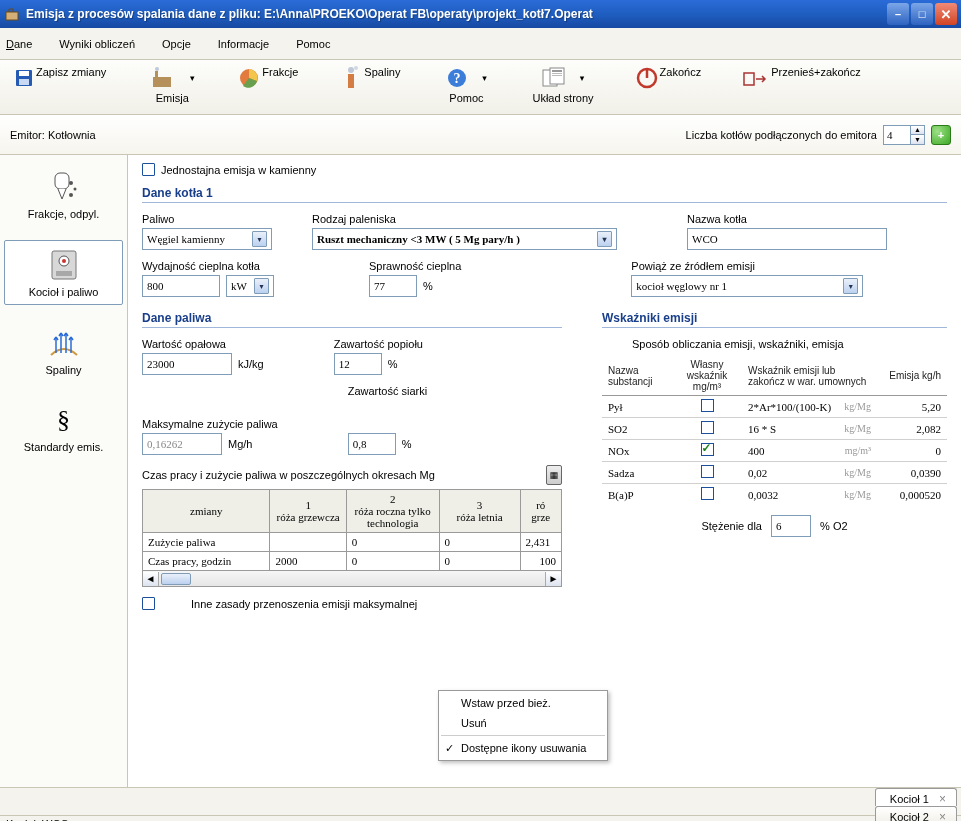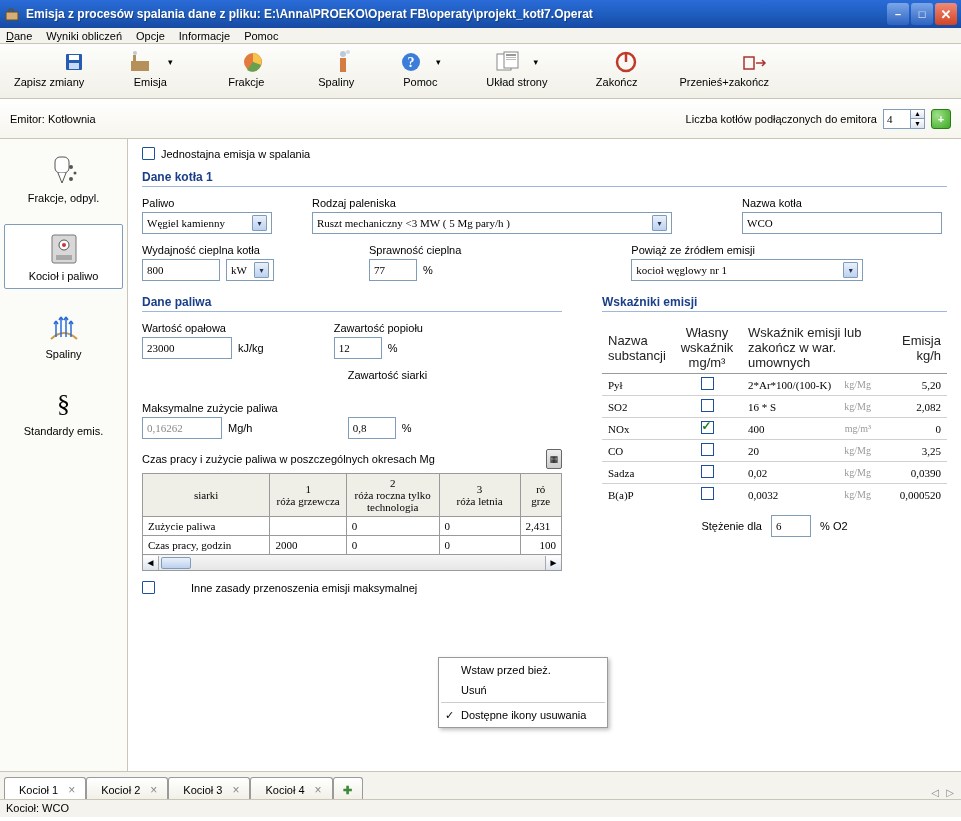--- a/index.html
+++ b/index.html
@@ -12,29 +12,29 @@
   .titlebar .icon { width:16px; height:16px; margin-right:6px;}
   .titlebar .ttext{ flex:1; text-shadow:1px 1px 1px rgba(0,0,0,.3);}
   .winbtns { display:flex; gap:2px;}
   .winbtn { width:22px; height:22px; border-radius:3px; display:flex; align-items:center;
             justify-content:center; font-weight:bold; font-family:Arial; font-size:11px;}
   .winbtn.min,.winbtn.max{ background:linear-gradient(#7ba6e8,#2e63c1); color:#fff;}
   .winbtn.close{ background:linear-gradient(#f08b77,#d14424); color:#fff;}
   .winbtn .closeX{font-size:13px;}
 
   
-  .menubar { background:#f4f3ee; border-bottom:1px solid #cac6b6; height:16px; display:flex;
-             align-items:center; padding:2px 6px; gap:14px;}
+  .menubar { background:#f4f3ee; border-bottom:1px solid #cac6b6; height:32px; display:flex;
+             align-items:center; padding:2px 6px; gap:27px;}
   .menubar span { cursor:default;}
   .menubar span u{ text-decoration:underline;}
 
   
   .toolbar { background:linear-gradient(#fdfdfb,#f1f0e8); border-bottom:1px solid #cac6b6;
              height:55px; display:flex; align-items:flex-start; padding:4px 8px; gap:30px;}
-  .tbtn { display:flex; flex-direction:column; align-items:flex-end; gap:2px; padding:2px 6px;
+  .tbtn { display:flex; flex-direction:row; align-items:flex-start; gap:2px; padding:2px 6px;
           cursor:default; min-width:60px;}
   .tbtn .ticon{ height:24px; display:flex; align-items:center; justify-content:center; gap:2px;}
   .tbtn .tlabel{ font-size:11px; }
   .tdrop{ display:flex; align-items:center;}
   .tdrop .arrow{ font-size:9px; margin-left:12px; color:#000;}
 
   
   .emitstrip{ background:linear-gradient(#fff,#f6f5ee); border-bottom:1px solid #cac6b6;
               height:40px; display:flex; align-items:center; padding:0 10px; gap:6px;}
   .emitstrip .lab{ margin-right:auto;}
@@ -93,41 +93,41 @@
             background:linear-gradient(#f6f6f6,#e6e6e6); display:flex; align-items:center;}
   .hscroll .arrow{ width:16px; height:14px; display:flex; align-items:center; justify-content:center;
                    font-size:10px; background:linear-gradient(#fff,#dde3ef); border-right:1px solid #aaa;}
   .hscroll .arrow.last{ border-left:1px solid #aaa; border-right:none; margin-left:auto;}
   .hscroll .thumb{ width:30px; height:12px; margin-left:2px;
                    background:linear-gradient(#eaf0fa,#bcd1ef); border:1px solid #7f9db9;
                    border-radius:2px;}
 
   
   table.emis{ border-collapse:collapse; width:100%;}
-  table.emis th{ text-align:left; font-weight:normal; font-size:13px; padding:3px 6px;
+  table.emis th{ text-align:left; font-weight:normal; font-size:10px; padding:3px 6px;
                  border-bottom:1px solid #9a9a9a; color:#222;}
   table.emis td{ padding:3px 6px; border-top:1px solid #d0d0d0; font:11px Tahoma;}
   .cb{ width:13px; height:13px; border:1px solid #1c4f9c; background:#fff; display:inline-block;
        margin:auto; position:relative;}
   .cb.checked::after{ content:"✓"; position:absolute; top:-3px; left:0; font-size:12px;
                       color:#1a7f1a; font-weight:bold;}
   .uem{ color:#999; font-size:10px;}
   td.right-al{ text-align:right;}
   td.center-al{ text-align:center;}
 
   
-  .ctxmenu{ position:absolute; left:310px; top:518px; width:170px; background:#fff;
+  .ctxmenu{ position:absolute; left:310px; top:535px; width:170px; background:#fff;
             border:1px solid #9a9a9a; box-shadow:2px 2px 4px rgba(0,0,0,.25); padding:2px;}
   .ctxmenu .mi{ padding:4px 8px 4px 20px; position:relative;}
   .ctxmenu .mi.sep{ border-top:1px solid #ccc; margin-top:2px; padding-top:6px;}
   .ctxmenu .mi .chkmark{ position:absolute; left:4px;}
 
   
   .tabs{ height:28px; border-top:1px solid #cac6b6; background:#f4f3ee; display:flex;
-         align-items:flex-end; padding:0 4px; gap:0;}
+         align-items:flex-end; padding:0 4px; gap:0;flex-direction:column;}
   .tab{ height:22px; padding:3px 10px 0 14px; border:1px solid #9a9a9a; border-bottom:none;
         background:linear-gradient(#fff,#f1f0e8); border-radius:3px 3px 0 0; margin-right:0;
         display:flex; align-items:center; gap:10px; position:relative;}
   .tab.active{ background:#fff; font-weight:normal; z-index:1;}
   .tab .xclose{ color:#888; font-size:12px;}
   .tab.mini{ width:30px; justify-content:center; padding:3px 0 0 0;}
   .tabscroller{ margin-left:auto; display:flex; gap:1px;}
   .tabscroller span{ width:14px; height:14px; display:flex; align-items:center; justify-content:center;
                      color:#888; font-size:10px;}
 
@@ -302,36 +302,36 @@
       <div class="sicon">
         <span style="font-size:26px; font-family:Georgia;">§</span>
       </div>
       <span>Standardy emis.</span>
     </div>
   </div>
 
   <div class="content">
     <label class="chk">
       <span class="box"></span>
-      <span>Jednostajna emisja w spalania</span>
+      <span>Jednostajna emisja w kamienny</span>
     </label>
 
     <div class="section-title">Dane kotła 1</div>
 
     <div class="row">
       <div class="field">
         <span class="flabel">Paliwo</span>
         <span class="combo" style="width:130px;">
           <span>Węgiel kamienny</span>
           <span class="cbtn">▾</span>
         </span>
       </div>
       <div class="field">
         <span class="flabel">Rodzaj paleniska</span>
-        <span class="combo" style="width:360px;">
+        <span class="combo" style="width:305px;font-weight:bold;">
           <span>Ruszt mechaniczny &lt;3 MW ( 5 Mg pary/h )</span>
           <span class="cbtn">▾</span>
         </span>
       </div>
       <div class="field" style="margin-left:30px;">
         <span class="flabel">Nazwa kotła</span>
         <input class="textin" style="width: 200px;" value="WCO">
       </div>
     </div>
 
@@ -399,21 +399,21 @@
         </div>
 
         <div style="display:flex;align-items:center;justify-content:space-between;margin:8px 0 4px 0;">
           <span>Czas pracy i zużycie paliwa w poszczególnych okresach Mg</span>
           <span class="calcicn">▦</span>
         </div>
 
         <table class="grid">
           <tbody>
               <tr>
-            <th style="width:110px;">siarki</th>
+            <th style="width:110px;">zmiany</th>
             <th style="width:66px;"><span>1</span><br><span>róża grzewcza</span></th>
             <th style="width:80px;"><span>2</span><br><span>róża roczna tylko technologia</span></th>
             <th style="width:70px;"><span>3</span><br><span>róża letnia</span></th>
             <th style="width:34px;"><span>ró grze</span></th>
           </tr>
           <tr>
             <td>Zużycie paliwa</td>
             <td class="sel">260,19</td>
             <td>0</td>
             <td>0</td>
@@ -435,20 +435,21 @@
         </div>
 
         <label class="chk" style="margin-top:10px;gap:36px;">
           <span class="box"></span>
           <span>Inne zasady przenoszenia emisji maksymalnej</span>
         </label>
       </div>
 
       <div class="right">
         <div class="section-title">Wskaźniki emisji</div>
+        <div style="margin:0 0 6px 30px;">Sposób obliczania emisji, wskaźniki, emisja</div>
 
         <table class="emis">
           <tbody>
               <tr>
             <th style="width:70px;">Nazwa substancji</th>
             <th style="width:70px;text-align:center;">Własny wskaźnik mg/m³</th>
             <th>Wskaźnik emisji lub zakończ w war. umownych</th>
             <th style="width:70px;text-align:right;">Emisja kg/h</th>
           </tr>
           </tbody>
@@ -465,26 +466,20 @@
                 <td><span>16 * S</span> <span class="uem" style="float:right;">kg/Mg</span></td>
                 <td class="right-al">2,082</td>
               </tr>
               <tr>
                 <td>NOx</td>
                 <td class="center-al"><span class="cb checked"></span></td>
                 <td><span>400</span> <span class="uem" style="float:right;">mg/m³</span></td>
                 <td class="right-al">0</td>
               </tr>
               <tr>
-                <td>CO</td>
-                <td class="center-al"><span class="cb"></span></td>
-                <td><span>20</span> <span class="uem" style="float:right;">kg/Mg</span></td>
-                <td class="right-al">3,25</td>
-              </tr>
-              <tr>
                 <td>Sadza</td>
                 <td class="center-al"><span class="cb"></span></td>
                 <td><span>0,02</span> <span class="uem" style="float:right;">kg/Mg</span></td>
                 <td class="right-al">0,0390</td>
               </tr>
               <tr>
                 <td>B(a)P</td>
                 <td class="center-al"><span class="cb"></span></td>
                 <td><span>0,0032</span> <span class="uem" style="float:right;">kg/Mg</span></td>
                 <td class="right-al">0,000520</td>

